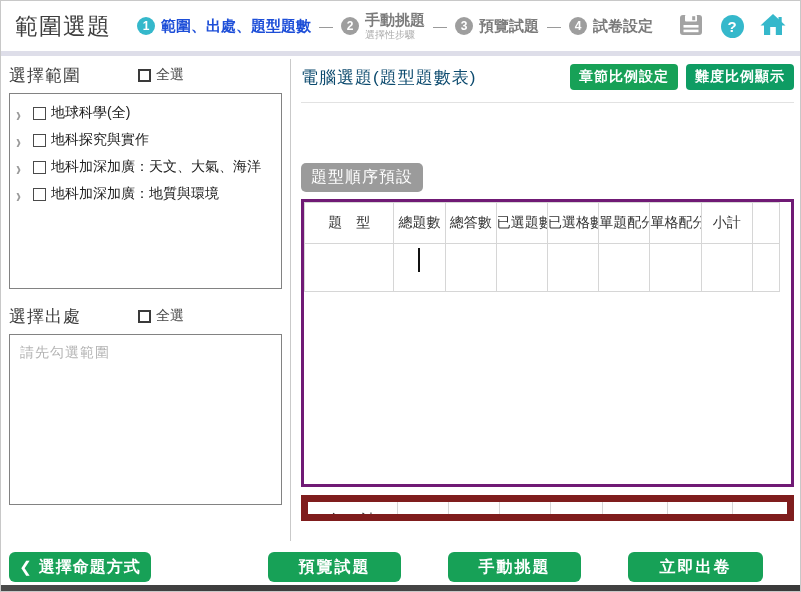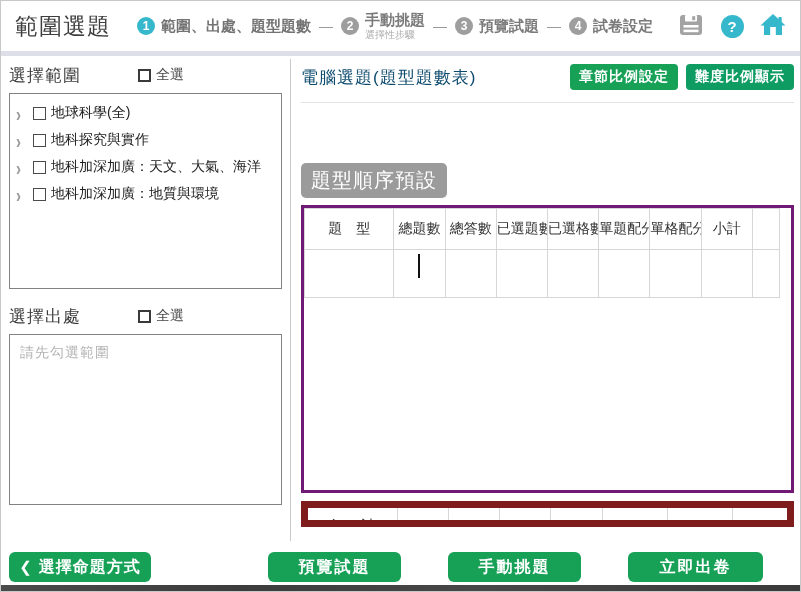--- a/index.html
+++ b/index.html
@@ -13,21 +13,21 @@
             display:flex; align-items:center; padding:0 14px; }
   .app-title { font-size:23px; color:#3e3e3e; letter-spacing:1px; white-space:nowrap; }
   .steps { display:flex; align-items:center; margin-left:26px; flex:1; }
   .step { display:flex; align-items:center; gap:6px; }
   .step-circle { width:18px; height:18px; border-radius:50%; background:#9e9e9e; color:#fff;
                  font-size:12px; font-weight:bold; display:flex; align-items:center;
                  justify-content:center; flex:0 0 auto; }
   .step.active .step-circle { background:#35b8cb; }
   .step-labels { display:flex; flex-direction:column; line-height:1.1; }
   .step-label { font-size:15px; font-weight:bold; color:#7b7b7b; white-space:nowrap; }
-  .step.active .step-label { color:#737373; }
+  .step.active .step-label { color:#1d4ed8; }
   .step-sub { font-size:10px; color:#ababab; white-space:nowrap; }
   .step-dash { color:#9a9a9a; margin:0 8px; font-size:14px; }
   .header-icons { display:flex; align-items:center; gap:15px; margin-left:auto; }
   .icon-btn { width:26px; height:26px; display:flex; align-items:center; justify-content:center;
               cursor:pointer; background:none; border:none; }
   .help-circle { width:23px; height:23px; border-radius:50%; background:#35b8cb; color:#fff;
                  font-size:15px; font-weight:bold; display:flex; align-items:center; justify-content:center; }
   .header-strip { position:absolute; left:0; top:50px; width:100%; height:5px; background:#dedee9; }
 
   
@@ -54,21 +54,21 @@
   .main { position:absolute; left:300px; top:60px; width:493px; }
   .main-title-row { display:flex; align-items:center; height:32px; }
   .main-title { font-size:17px; color:#0c4a6e; letter-spacing:1px; }
   .main-title-btns { margin-left:auto; display:flex; gap:8px; }
   .btn-sm { color:#fff; font-size:14px; font-weight:bold; padding:4px 9px; border-radius:4px;
             border:none; cursor:pointer; letter-spacing:1px; white-space:nowrap; }
   .btn-chapter { background:#17a157; }
   .btn-difficulty { background:#0e9c63; }
   .main-divider { height:1px; background:#e2e2e2; margin-top:9px; }
   .preset-btn { display:inline-block; margin-top:60px; background:#9b9b9b; color:#fff;
-                font-size:20px; padding:4px 10px; border-radius:5px; border:none;
+                font-size:16px; padding:4px 10px; border-radius:5px; border:none;
                 letter-spacing:1px; cursor:pointer; }
   .table-container { margin-top:7px; border:3px solid #701a75; height:288px; background:#fff; overflow:hidden; }
   table.qtable { table-layout:fixed; width:476px; border-collapse:collapse; }
   .qtable th, .qtable td { border:1px solid #d6d6d6; font-weight:normal; }
   .qtable th { height:41px; font-size:14px; color:#333; text-align:center; padding:0; overflow:hidden; white-space:nowrap; }
   .qtable td { height:48px; vertical-align:top; text-align:center; }
   .caret { display:inline-block; width:2px; height:24px; background:#111; margin-top:4px; }
   .totals-container { margin-top:8px; border:7px solid #7f1d1d; height:26px; background:#fff; overflow:hidden; }
   table.ttable { table-layout:fixed; width:100%; height:36px; border-collapse:collapse; }
   .ttable td { border-left:1px solid #d6d6d6; font-size:15px; color:#333; text-align:center;

